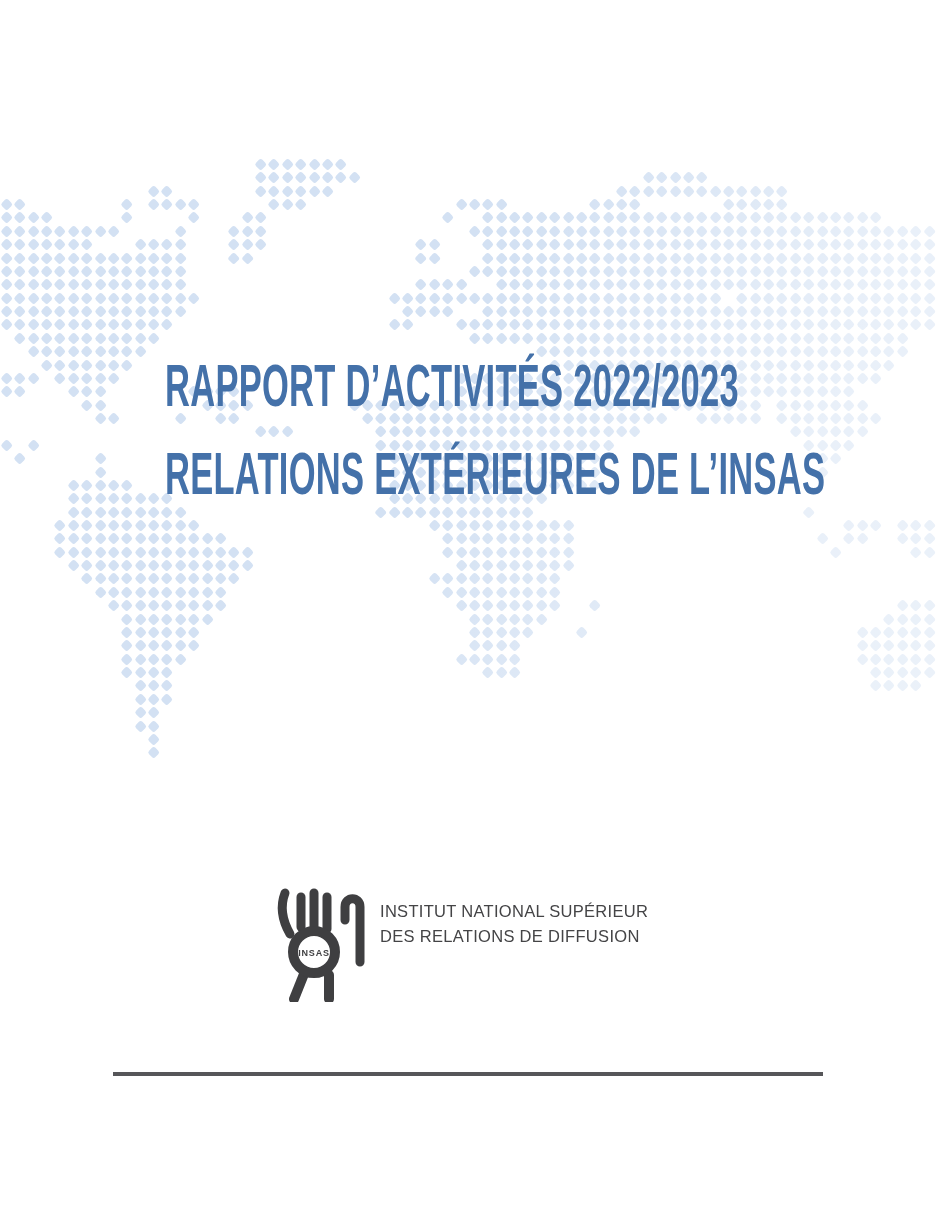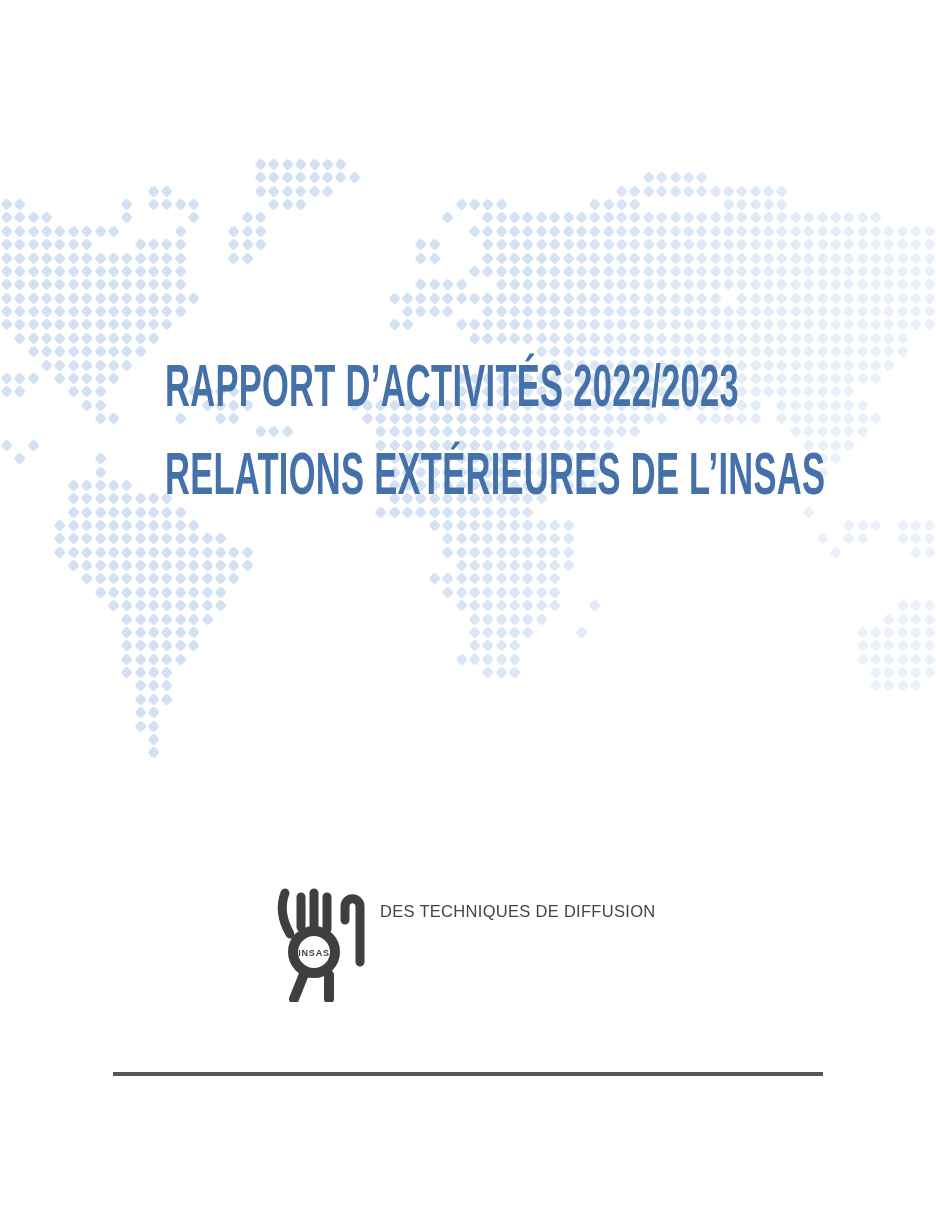--- a/index.html
+++ b/index.html
@@ -1274,19 +1274,20 @@
         <path d="M77 38 L77 25 C77 14 92 14 92 25 L92 80" stroke-width="9"></path>
 
         <path d="M36 92 L26 117" stroke-width="10"></path>
         <path d="M61 93 L61 117" stroke-width="10"></path>
 
         <circle cx="46" cy="70" r="21" fill="#ffffff" stroke-width="10"></circle>
       </g>
       <text x="46" y="73.5" text-anchor="middle" font-family="Liberation Sans, sans-serif" font-size="9" font-weight="700" letter-spacing="0.8" fill="#3f3f41">INSAS</text>
     </svg>
     <div class="org">
-      <div>DES TECHNIQUES DE DIFFUSION</div>
+      <div>INSTITUT NATIONAL SUPÉRIEUR</div>
+      <div>DES RELATIONS DE DIFFUSION</div>
     </div>
   </div>
 
   <div class="rule"></div>
 
 </div>
 
 </body></html>

